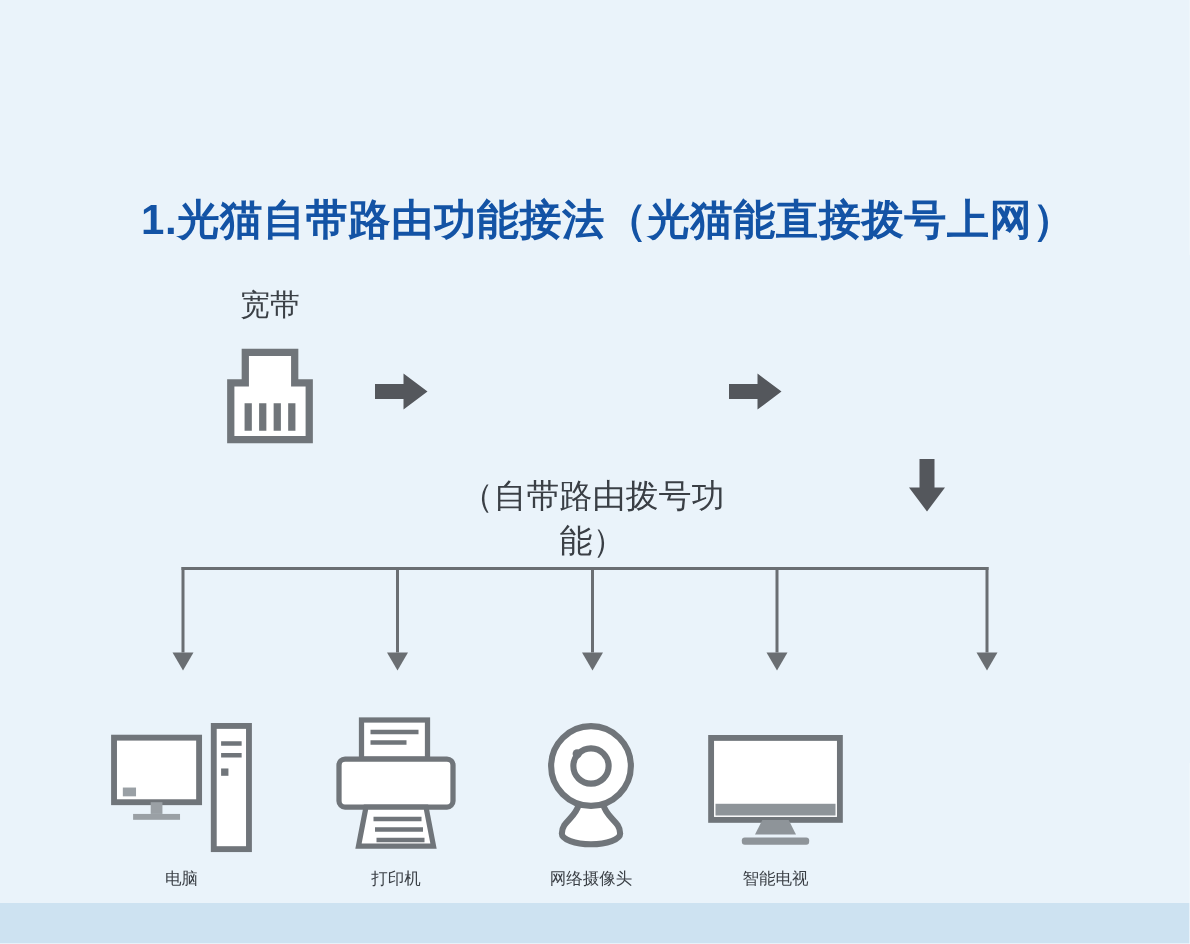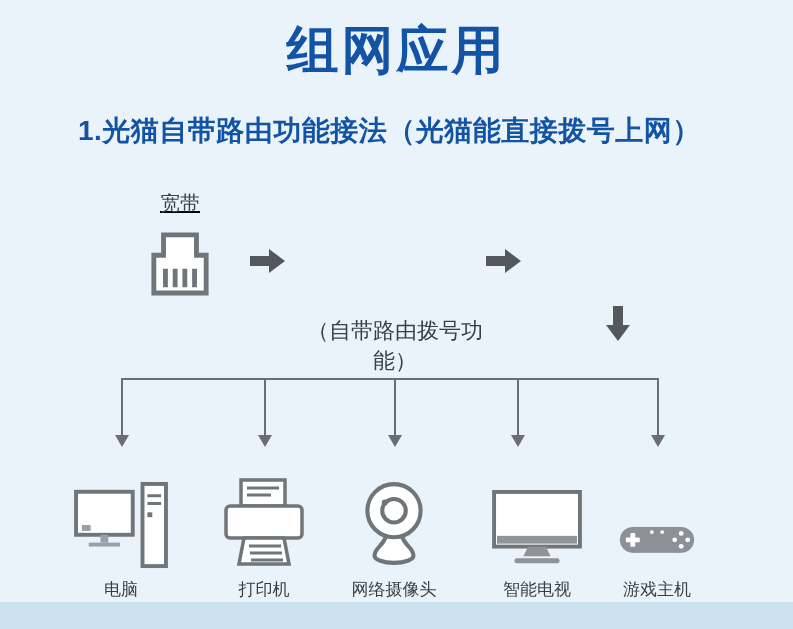--- a/index.html
+++ b/index.html
@@ -11,24 +11,24 @@
   .page{
     position:relative;width:793px;height:629px;overflow:hidden;
     background:var(--bg);
     font-family:"Liberation Sans","DejaVu Sans",sans-serif;
   }
   .title{
     position:absolute;top:16px;left:0;width:100%;text-align:center;
     font-size:52px;font-weight:700;color:var(--accent);letter-spacing:3px;margin:0;
   }
   .subtitle{
-    position:absolute;top:112px;left:78px;margin:0;
+    position:absolute;top:112px;left:78px;margin:16px;
     font-size:28px;font-weight:700;color:var(--accent);letter-spacing:.5px;
   }
-  .node{position:absolute;display:flex;flex-direction:column;align-items:center;text-decoration:underline;}
+  .node{position:absolute;display:flex;flex-direction:column;align-items:center;}
   .node-label{font-size:20px;font-weight:500;color:var(--text);margin-bottom:10px;}
   .node-broadband{left:138px;top:190px;width:84px;}
   .node-modem{left:320px;top:190px;width:144px;}
   .node-switch{left:548px;top:190px;width:138px;}
   .arrow{position:absolute;line-height:0;}
   .arrow-1{left:250px;top:247px;}
   .arrow-2{left:486px;top:247px;}
   .arrow-down{left:604px;top:306px;}
   .modem-note{
     position:absolute;left:295px;top:316px;width:200px;text-align:center;
@@ -37,33 +37,32 @@
   .hline{position:absolute;left:121px;top:378px;width:538px;height:2px;background:var(--line);}
   .vline{position:absolute;top:378px;width:2px;height:57px;background:var(--line);}
   .v1{left:121px}.v2{left:264px}.v3{left:394px}.v4{left:517px}.v5{left:657px}
   .vhead{
     position:absolute;top:435px;width:0;height:0;
     border-left:7px solid transparent;border-right:7px solid transparent;
     border-top:12px solid var(--line);
   }
   .h1{left:115px}.h2{left:258px}.h3{left:388px}.h4{left:511px}.h5{left:651px}
   .device{position:absolute;top:466px;width:132px;display:flex;flex-direction:column;align-items:center;}
-  .d1{left:55px}.d2{left:198px}.d3{left:328px}.d4{left:471px}.d5{left:591px}
+  .d1{left:55px}.d2{left:198px}.d3{left:328px}.d4{left:451px}.d5{left:591px}
   .iconbox{height:104px;display:flex;align-items:flex-end;justify-content:center;}
-  .device-label{margin-top:8px;font-size:17px;color:var(--text);white-space:nowrap;}
+  .device-label{margin-top:8px;font-size:11px;color:var(--text);white-space:nowrap;}
   .footer{position:absolute;left:0;bottom:0;width:100%;height:27px;background:var(--footer);}
   svg{display:block;}
   .pad-b{margin-bottom:5px;}
 </style>
 </head>
 <body>
 
 <div class="page">
 
-  <h1 class="title">组网应用</h1>
   <h2 class="subtitle">1.光猫自带路由功能接法（光猫能直接拨号上网）</h2>
 
   <div class="node node-broadband">
     <div class="node-label">宽带</div>
     <svg width="62" height="72" viewBox="0 0 64 72">
       <path d="M5 67 V28 H15 V7 H49 V28 H59 V67 Z" fill="#ffffff" stroke="#70757a" stroke-width="5" stroke-linejoin="miter"></path>
       <path d="M17 42 V61 M27 42 V61 M37 42 V61 M47 42 V61" stroke="#70757a" stroke-width="5" fill="none"></path>
     </svg>
   </div>
 
@@ -146,37 +145,15 @@
       <svg width="92" height="80" viewBox="0 0 92 82">
         <rect x="2" y="2" width="88" height="56" fill="#ffffff" stroke="#70757a" stroke-width="4"></rect>
         <rect x="5" y="47" width="82" height="8" fill="#8e9499"></rect>
         <path d="M37 58 h18 l5 10 h-28 z" fill="#8e9499"></path>
         <rect x="23" y="70" width="46" height="5" rx="2" fill="#8e9499"></rect>
       </svg>
     </div>
     <div class="device-label">智能电视</div>
   </div>
 
-  <div class="device d5">
-    <div class="iconbox">
-      <svg class="pad-b" width="76" height="52" viewBox="0 0 88 58">
-        <g fill="#8b9196">
-          <circle cx="16" cy="30" r="15"></circle>
-          <circle cx="72" cy="30" r="15"></circle>
-          <rect x="16" y="15" width="56" height="30"></rect>
-        </g>
-        <g fill="#ffffff">
-          <rect x="8" y="27.2" width="16" height="5.6" rx="1"></rect>
-          <rect x="13.2" y="22" width="5.6" height="16" rx="1"></rect>
-          <circle cx="72" cy="22.5" r="2.8"></circle>
-          <circle cx="64.5" cy="30" r="2.8"></circle>
-          <circle cx="79.5" cy="30" r="2.8"></circle>
-          <circle cx="72" cy="37.5" r="2.8"></circle>
-          <circle cx="38" cy="21" r="2.2"></circle>
-          <circle cx="50" cy="21" r="2.2"></circle>
-        </g>
-      </svg>
-    </div>
-    <div class="device-label">游戏主机</div>
-  </div>
 
   <div class="footer"></div>
 </div>
 
 </body></html>

